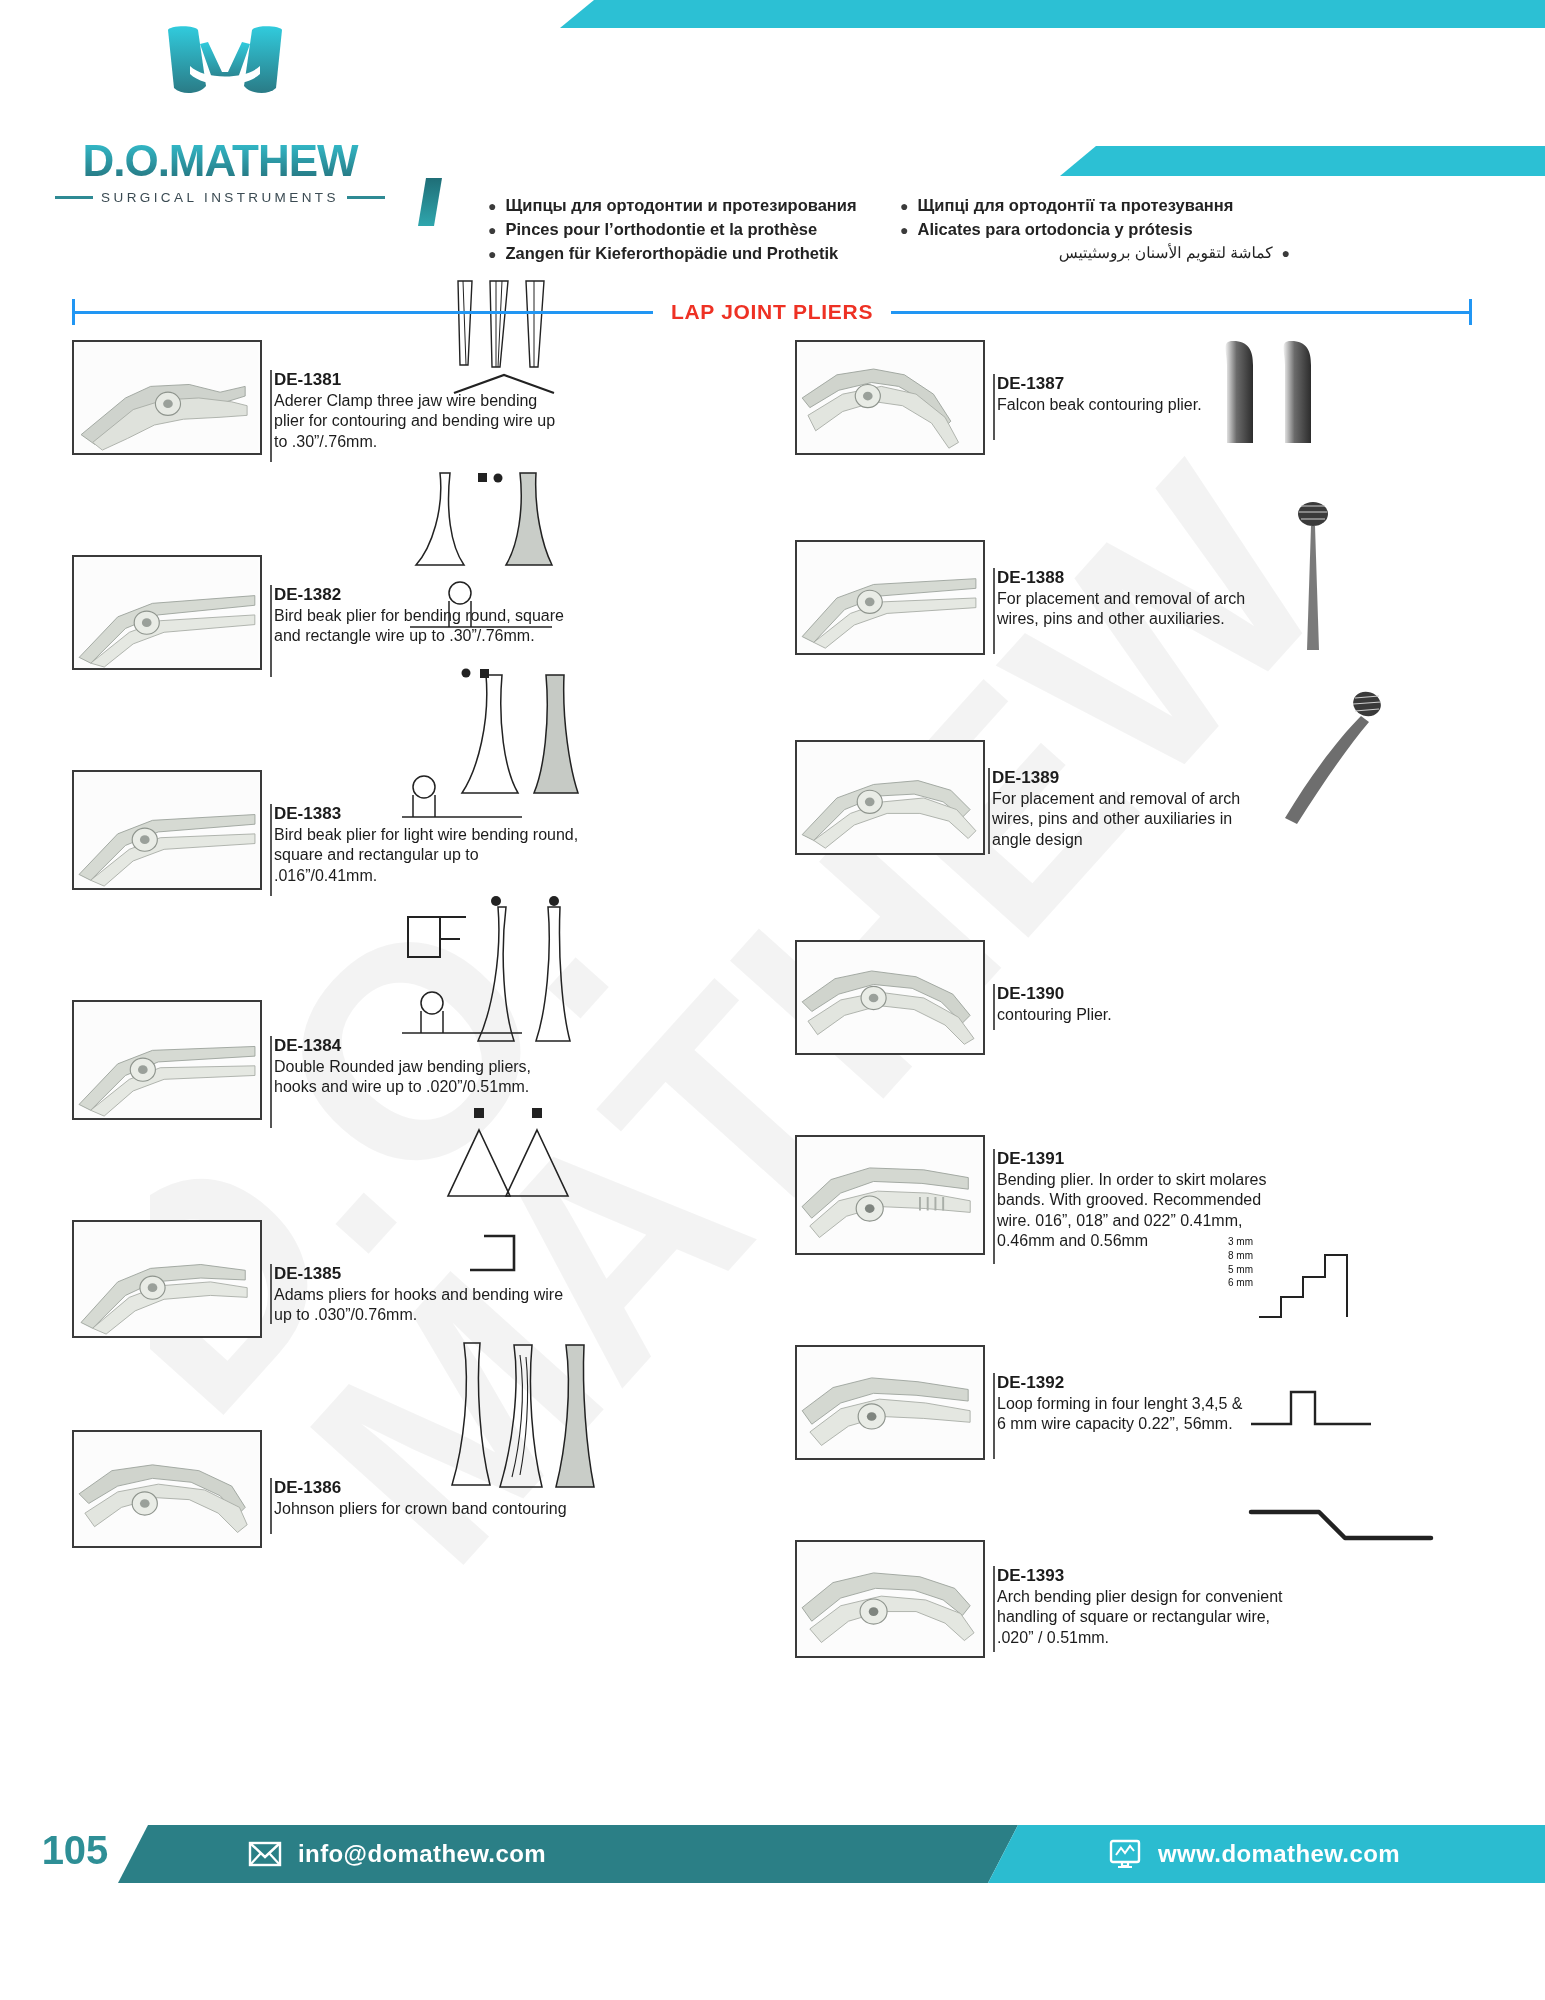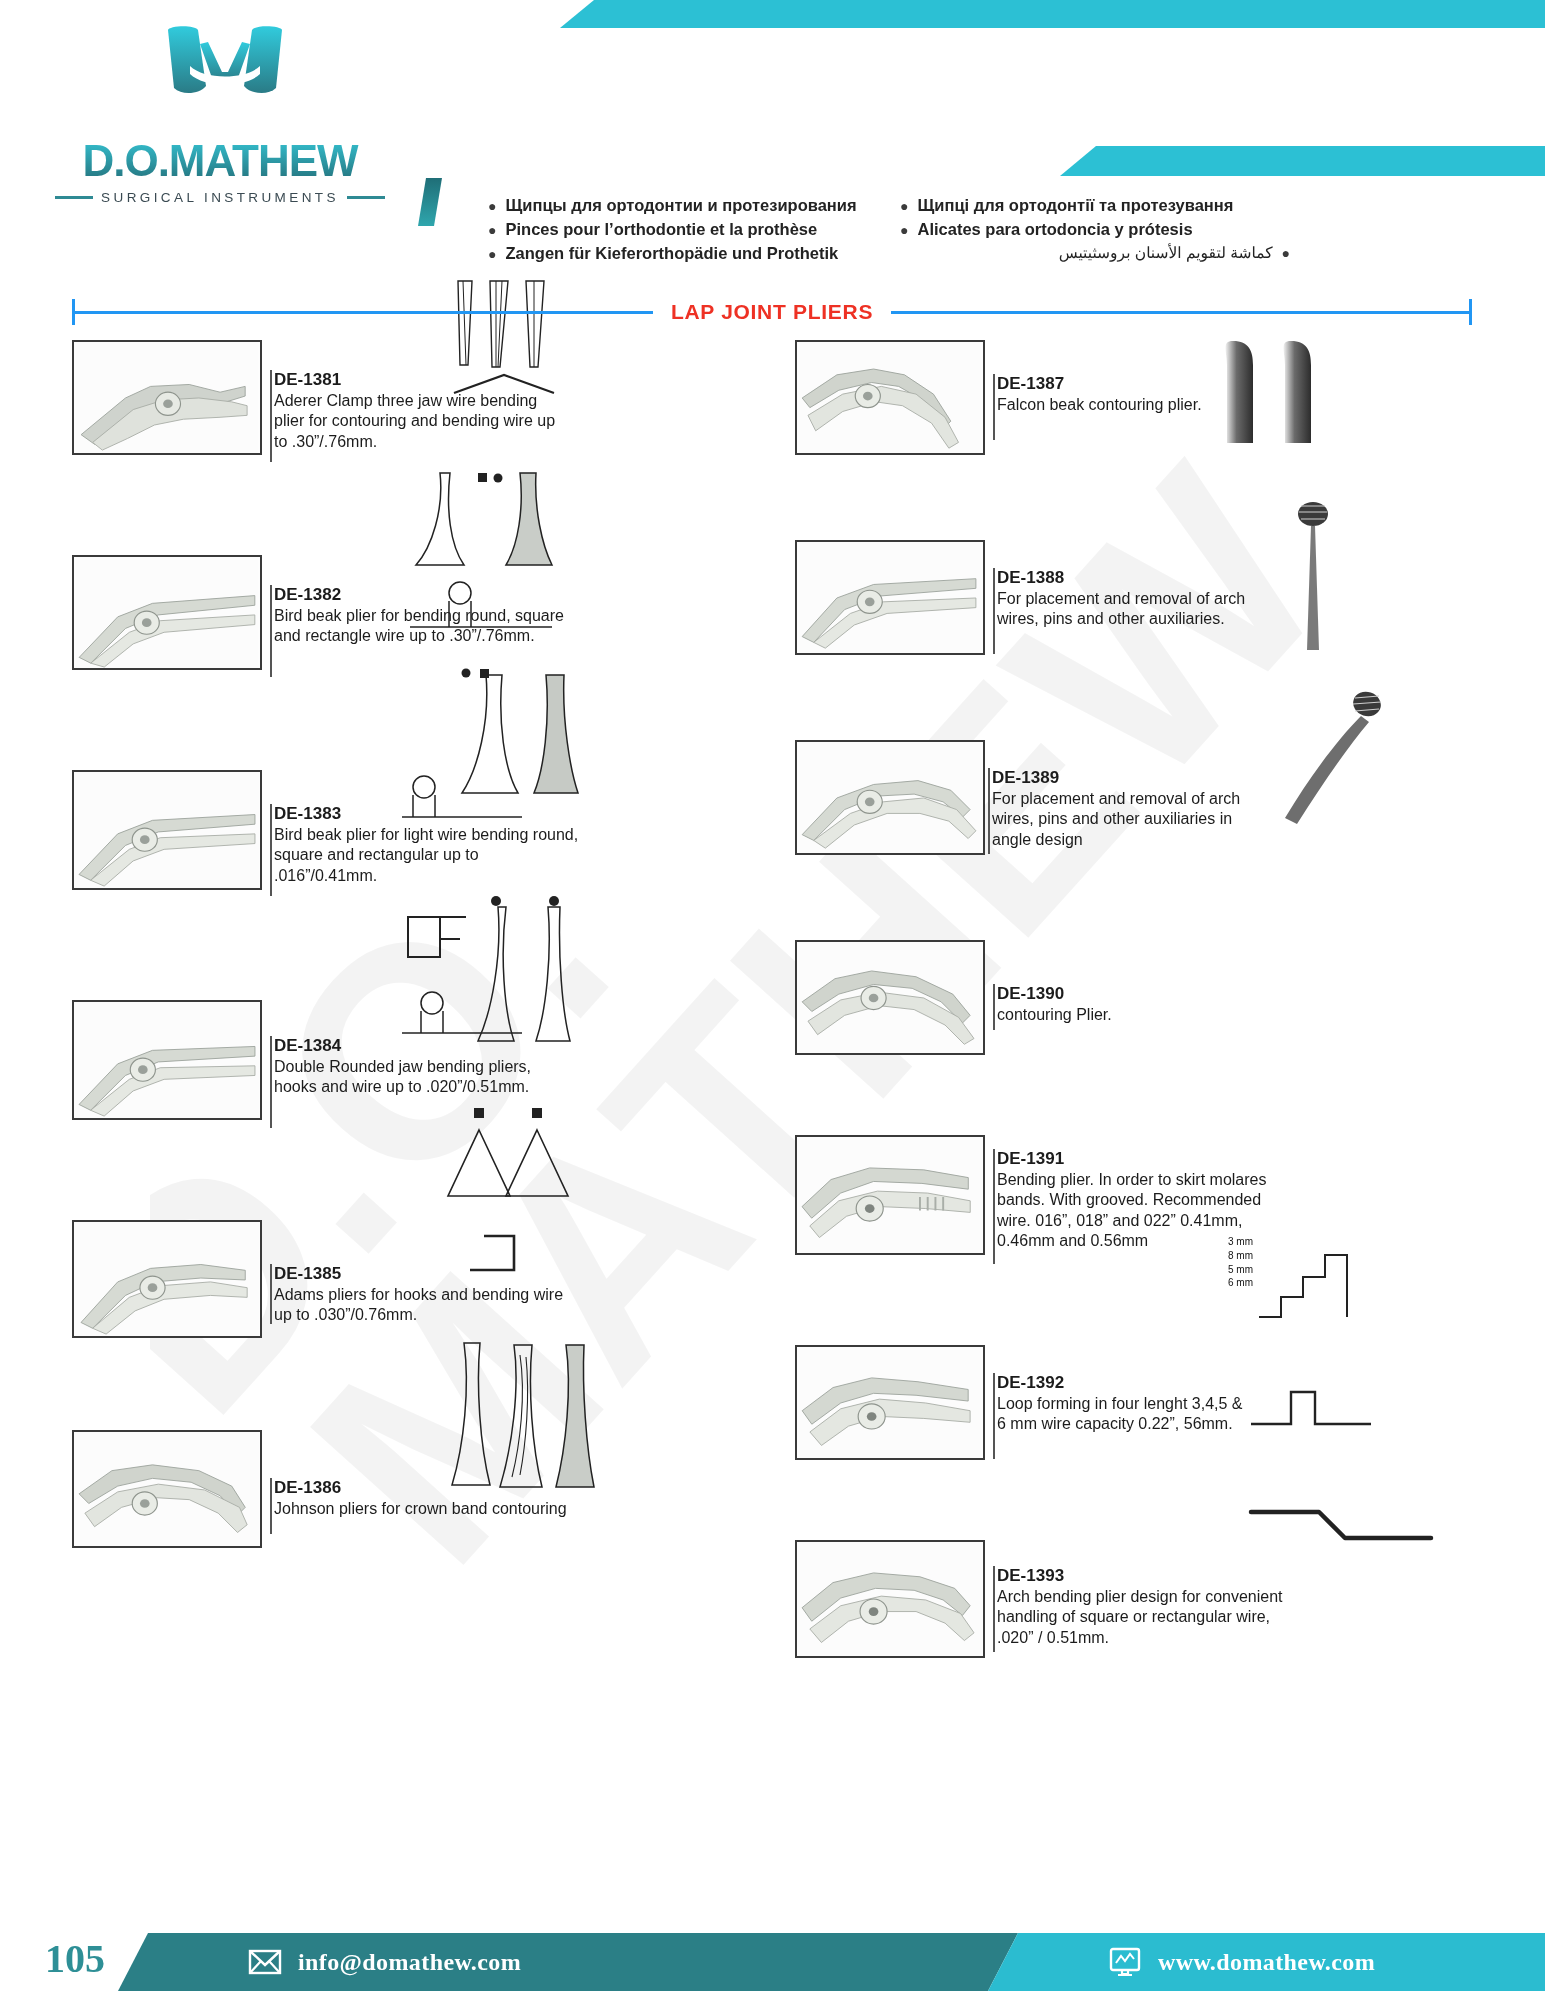--- a/index.html
+++ b/index.html
@@ -107,21 +107,21 @@
   .cap-inner { padding-left:4px; }
   .code { font-size:17px; font-weight:bold; color:#1c1c1c; margin-bottom:1px; }
   .desc { font-size:16px; color:#1c1c1c; line-height:1.27; }
 
   .diagram { position:absolute; }
   .diagram svg { display:block; }
 
   .scale-labels { position:absolute; font-size:10px; color:#111; line-height:1.38; text-align:right; }
 
   
-  .footer { position:absolute; left:0; top:1915px; width:1250px; height:85px; z-index:5;font-family:Liberation Serif, serif; }
+  .footer { position:absolute; left:0; top:1807px; width:1250px; height:85px; z-index:5; }
   .ft-page {
     position:absolute; left:0; top:8px; width:150px; height:70px;
     display:flex; align-items:center; justify-content:center;
     font-size:40px; font-weight:bold; color:#2e8f96;
   }
   .ft-dark {
     position:absolute; left:118px; top:18px; width:900px; height:58px;
     background:#2b7f86;
     clip-path:polygon(30px 0, 100% 0, calc(100% - 30px) 100%, 0 100%);
     display:flex; align-items:center; padding-left:130px; gap:16px;

